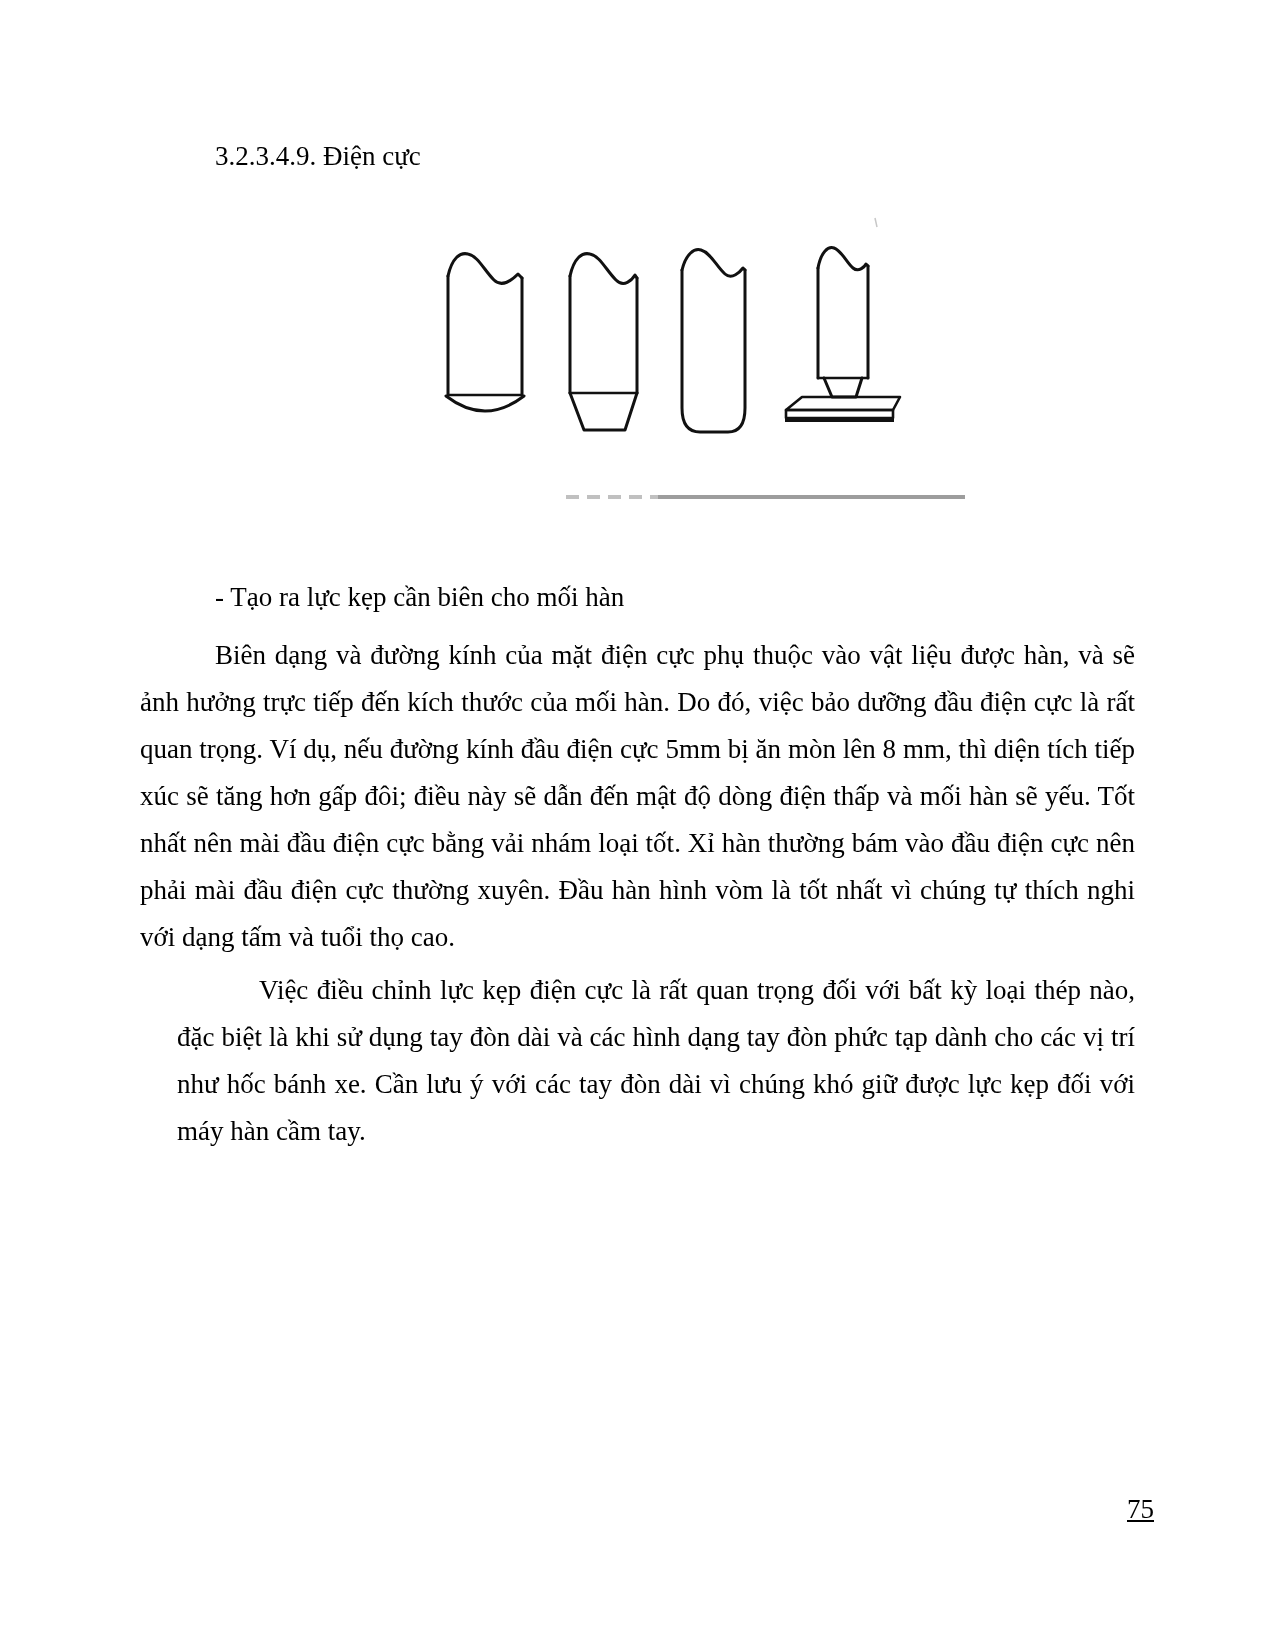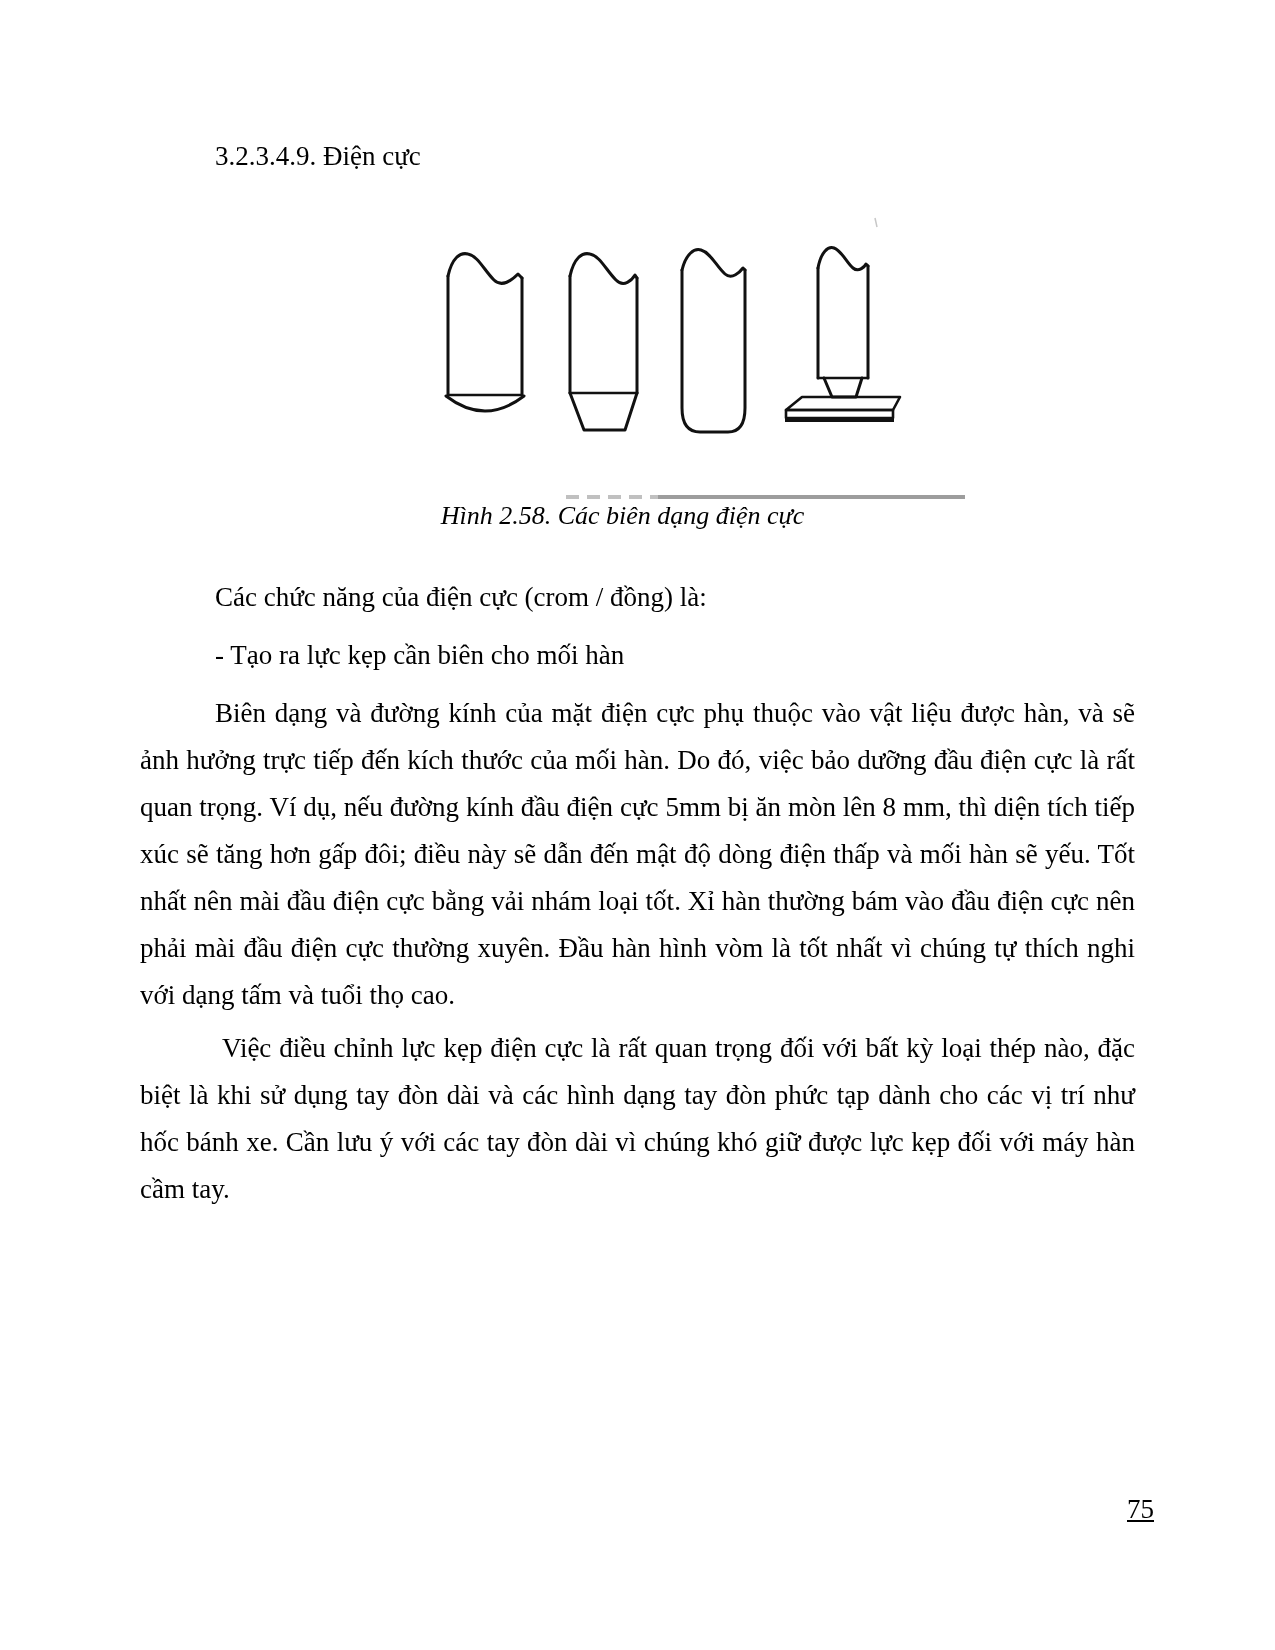--- a/index.html
+++ b/index.html
@@ -36,21 +36,21 @@
     text-align:center;
     font-style:italic;font-size:26px;
   }
   .textblock{
     position:absolute;left:140px;top:574px;width:995px;
     font-size:27px;line-height:47px;
   }
   .textblock p{margin:0;}
   .short{ text-indent:75px; margin-bottom:11px !important; }
   .body-par{ text-align:justify; text-indent:75px;font-family:Liberation Serif, serif; }
-  .body-par.second{ text-indent:82px; margin-top:6px !important; }
+  .body-par.second{ text-indent:82px; margin-top:6px !important;margin-left:37px; }
   .pagenum{
     position:absolute;left:1127px;top:1494px;
     font-size:27px;
     text-decoration:underline;
   }
   svg .ink{stroke:#111;fill:none;stroke-width:3;stroke-linecap:round;stroke-linejoin:round;}
   svg .thin{stroke-width:2.6;}
 </style>
 </head>
 <body>
@@ -96,24 +96,22 @@
         <rect x="405" y="207" width="109" height="5" fill="#111"></rect>
       </g>
     </svg>
   </div>
 
   <div class="divider">
     <div class="dashes"></div>
     <div class="solid"></div>
   </div>
 
-  <div class="caption">Hình 2.58. Các biên dạng điện cực</div>
 
   <div class="textblock">
-    <p class="short">Các chức năng của điện cực (crom / đồng) là:</p>
     <p class="short">- Tạo ra lực kẹp cần biên cho mối hàn</p>
     <p class="body-par">Biên dạng và đường kính của mặt điện cực phụ thuộc vào vật liệu được hàn, và sẽ ảnh hưởng trực tiếp đến kích thước của mối hàn. Do đó, việc bảo dưỡng đầu điện cực là rất quan trọng. Ví dụ, nếu đường kính đầu điện cực 5mm bị ăn mòn lên 8 mm, thì diện tích tiếp xúc sẽ tăng hơn gấp đôi; điều này sẽ dẫn đến mật độ dòng điện thấp và mối hàn sẽ yếu. Tốt nhất nên mài đầu điện cực bằng vải nhám loại tốt. Xỉ hàn thường bám vào đầu điện cực nên phải mài đầu điện cực thường xuyên. Đầu hàn hình vòm là tốt nhất vì chúng tự thích nghi với dạng tấm và tuổi thọ cao.</p>
     <p class="body-par second">Việc điều chỉnh lực kẹp điện cực là rất quan trọng đối với bất kỳ loại thép nào, đặc biệt là khi sử dụng tay đòn dài và các hình dạng tay đòn phức tạp dành cho các vị trí như hốc bánh xe. Cần lưu ý với các tay đòn dài vì chúng khó giữ được lực kẹp đối với máy hàn cầm tay.</p>
   </div>
 
   <div class="pagenum">75</div>
 
 </div>
 
 </body></html>

